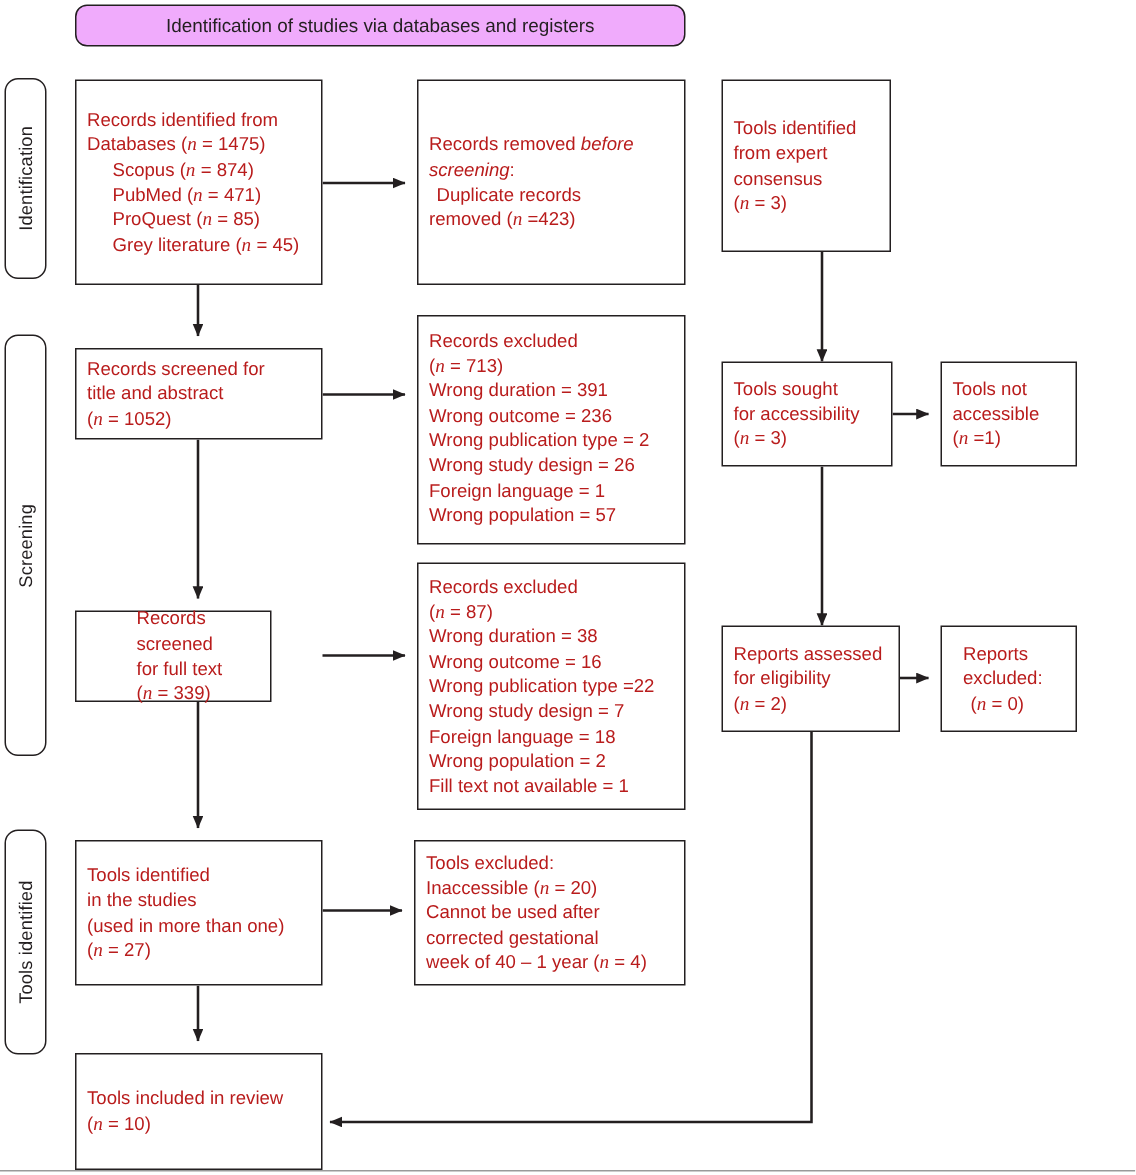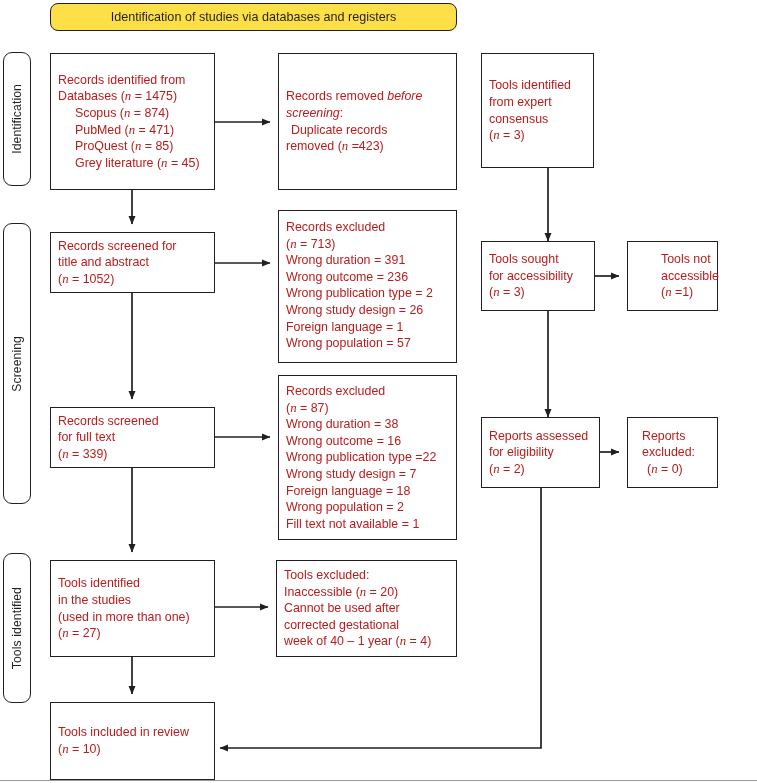--- a/index.html
+++ b/index.html
@@ -26,21 +26,21 @@
     display:flex;
     align-items:center;
   }
   .box .inner{padding:0 7px;width:100%;}
   .box.top .inner{align-self:flex-start;}
   
   .hdr{
     position:absolute;
     border:1.7px solid #231f20;
     border-radius:8px;
-    background:#fde047;
+    background:#f0abfc;
     box-sizing:border-box;
     display:flex;align-items:center;justify-content:center;
     font-size:12.6px;color:#231f20;
   }
   
   .side{
     position:absolute;
     border:1.5px solid #231f20;
     border-radius:9px;
     background:#ffffff;
@@ -169,21 +169,21 @@
       </div>
       <div>Wrong duration = 391</div>
       <div>Wrong outcome = 236</div>
       <div>Wrong publication type = 2</div>
       <div>Wrong study design = 26</div>
       <div>Foreign language = 1</div>
       <div>Wrong population = 57</div>
     </div>
   </div>
 
-  <div class="box" style="left:50px;top:407px;width:165px;height:61px;">
+  <div class="box" style="left:50px;top:407px;width:131px;height:61px;padding-left:33px;">
     <div class="inner">
       <div>Records screened</div>
       <div>for full text</div>
       <div>
         <span>(</span><span class="ln">n</span><span> = 339)</span>
       </div>
     </div>
   </div>
 
   <div class="box top" style="left:278px;top:375px;width:179px;height:165px;">
@@ -250,21 +250,21 @@
   <div class="box" style="left:481px;top:241px;width:114px;height:70px;">
     <div class="inner">
       <div>Tools sought</div>
       <div>for accessibility</div>
       <div>
         <span>(</span><span class="ln">n</span><span> = 3)</span>
       </div>
     </div>
   </div>
 
-  <div class="box" style="left:627px;top:241px;width:91px;height:70px;padding-left:26px;">
+  <div class="box" style="left:627px;top:241px;width:91px;height:70px;">
     <div class="inner">
       <div>Tools not</div>
       <div>accessible</div>
       <div>
         <span>(</span><span class="ln">n</span><span> =1)</span>
       </div>
     </div>
   </div>
 
   <div class="box" style="left:481px;top:417px;width:119px;height:71px;">

